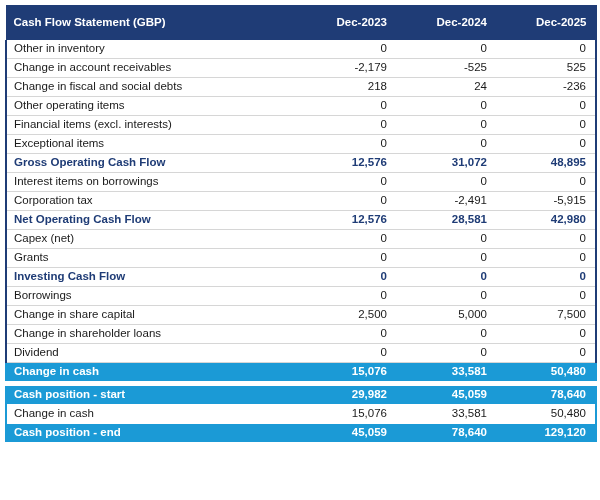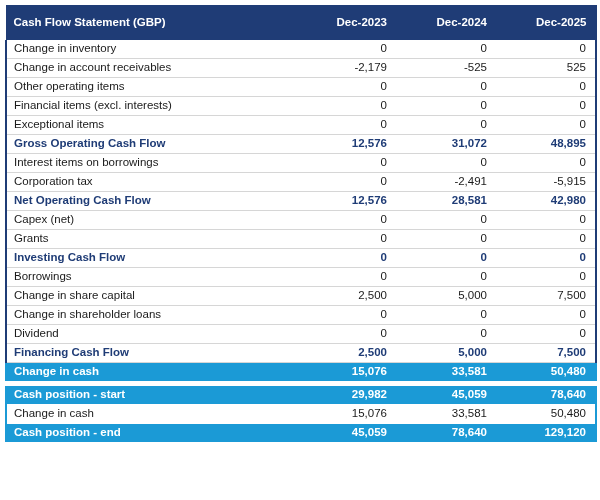--- a/index.html
+++ b/index.html
@@ -128,30 +128,36 @@
     <thead>
       <tr class="hdr">
         <th class="label">Cash Flow Statement (GBP)</th>
         <th class="num">Dec-2023</th>
         <th class="num">Dec-2024</th>
         <th class="num last">Dec-2025</th>
       </tr>
     </thead>
     <tbody id="body-rows">
         <tr class="row">
-          <td class="label edge-l">Change in inventory</td>
+          <td class="label edge-l">Other in inventory</td>
           <td class="num">0</td>
           <td class="num">0</td>
           <td class="num edge-r">0</td>
         </tr>
         <tr class="row">
           <td class="label edge-l">Change in account receivables</td>
           <td class="num">-2,179</td>
           <td class="num">-525</td>
           <td class="num edge-r">525</td>
+        </tr>
+        <tr class="row">
+          <td class="label edge-l">Change in fiscal and social debts</td>
+          <td class="num">218</td>
+          <td class="num">24</td>
+          <td class="num edge-r">-236</td>
         </tr>
         <tr class="row">
           <td class="label edge-l">Other operating items</td>
           <td class="num">0</td>
           <td class="num">0</td>
           <td class="num edge-r">0</td>
         </tr>
         <tr class="row">
           <td class="label edge-l">Financial items (excl. interests)</td>
           <td class="num">0</td>
@@ -222,26 +228,20 @@
           <td class="label edge-l">Change in shareholder loans</td>
           <td class="num">0</td>
           <td class="num">0</td>
           <td class="num edge-r">0</td>
         </tr>
         <tr class="row">
           <td class="label edge-l">Dividend</td>
           <td class="num">0</td>
           <td class="num">0</td>
           <td class="num edge-r">0</td>
-        </tr>
-        <tr class="sub">
-          <td class="label edge-l">Financing Cash Flow</td>
-          <td class="num">2,500</td>
-          <td class="num">5,000</td>
-          <td class="num edge-r">7,500</td>
         </tr>
         <tr class="cyan">
           <td class="label edge-l">Change in cash</td>
           <td class="num">15,076</td>
           <td class="num">33,581</td>
           <td class="num edge-r">50,480</td>
         </tr>
       </tbody>
   </table>
 

